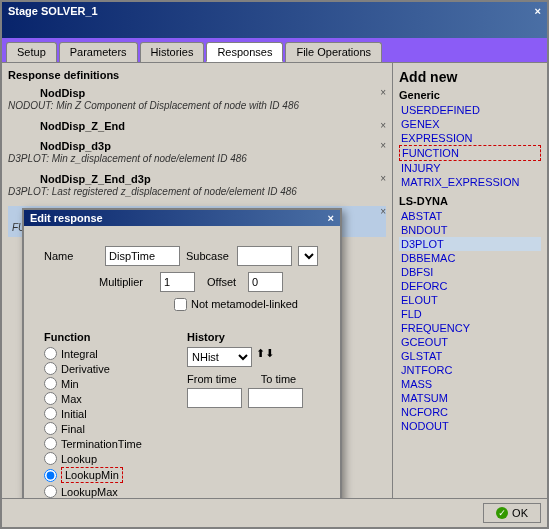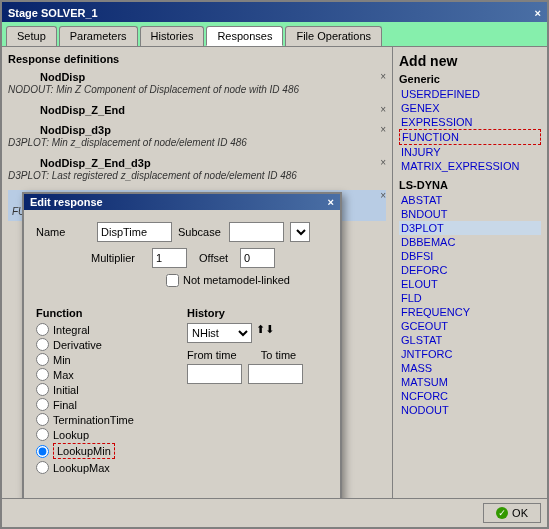--- a/index.html
+++ b/index.html
@@ -21,28 +21,28 @@
       flex-direction: column;
     }
 
     .title-bar {
       background: linear-gradient(to right, #08246b, #4a6fa5);
       color: white;
       padding: 3px 6px;
       font-size: 11px;
       font-weight: bold;
       display: flex;
-      align-items: flex-end;
+      align-items: flex-start;
       justify-content: space-between;
-      height: 20px;
+      height: 36px;
     }
 
     .tab-bar {
       display: flex;
-      background: #86efac;
+      background: #8b5cf6;
       padding: 4px 4px 0 4px;
       border-bottom: 1px solid #808080;
     }
 
     .tab {
       padding: 3px 10px;
       background: #d4d0c8;
       border: 1px solid #808080;
       border-bottom: none;
       cursor: pointer;
@@ -184,21 +184,21 @@
       align-items: center;
     }
 
     .modal-close-btn {
       color: white;
       cursor: pointer;
       font-size: 11px;
     }
 
     .modal-body {
-      padding: 12px;
+      padding: 20px;
     }
 
     .form-row {
       display: flex;
       align-items: center;
       margin-bottom: 6px;
       gap: 6px;
     }
 
     .form-label {

